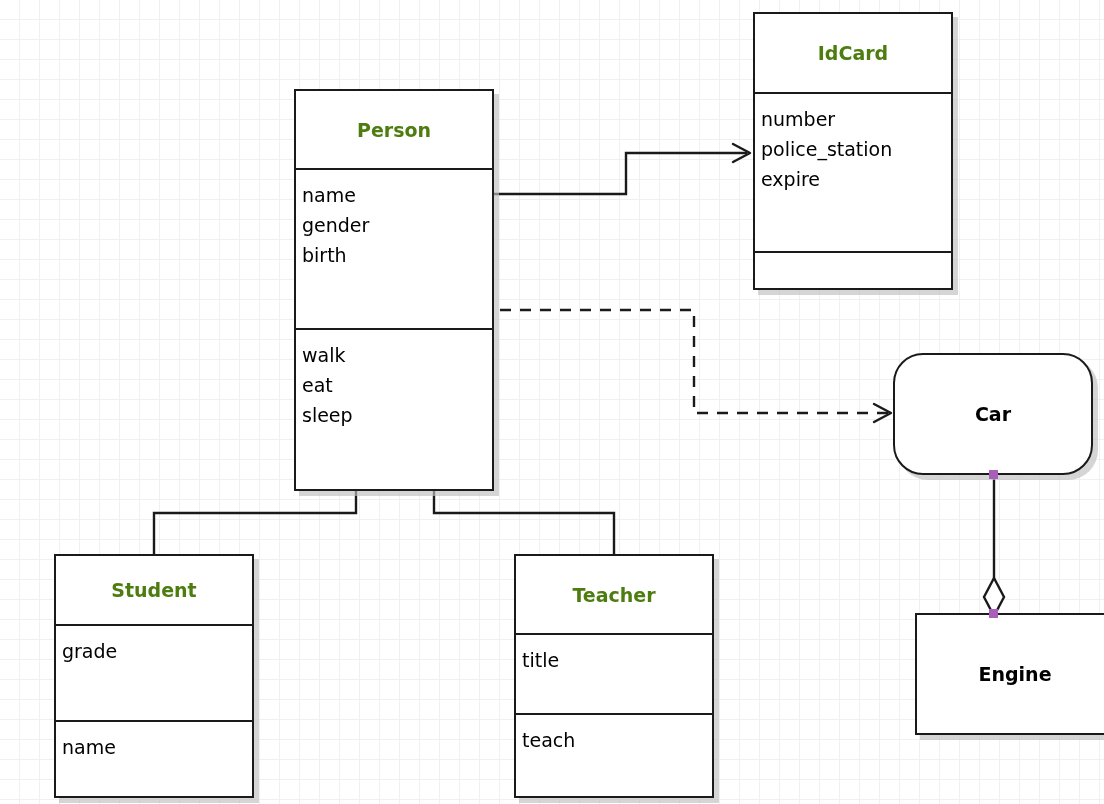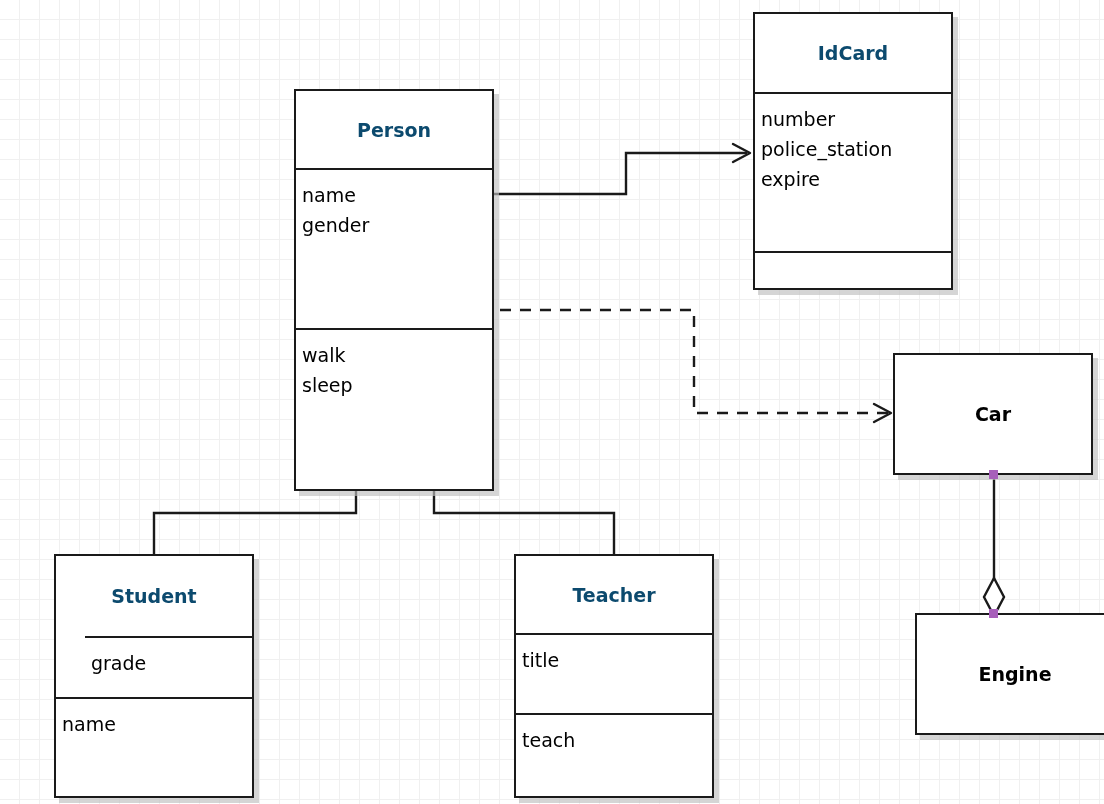--- a/index.html
+++ b/index.html
@@ -37,21 +37,21 @@
     background: #ffffff;
     border: 2px solid #1a1a1a;
     box-shadow: 5px 5px 0 0 rgba(190,190,190,0.65);
     overflow: hidden;
   }
   .uml-title {
     box-sizing: border-box;
     text-align: center;
     font-weight: bold;
     font-size: 19px;
-    color: #0c4a6e;
+    color: #4d7c0f;
     display: flex;
     align-items: center;
     justify-content: center;
   }
   .uml-section {
     box-sizing: border-box;
     border-top: 2px solid #1a1a1a;
     padding: 10px 0 8px 6px;
     font-size: 19px;
     color: #000000;
@@ -109,58 +109,60 @@
       <path d="M 994 475 L 994 583" fill="none" stroke="#1a1a1a" stroke-width="2.4"></path>
       <polygon points="994,578 1004,597 994,616 984,597" fill="#ffffff" stroke="#1a1a1a" stroke-width="2.4" stroke-linejoin="miter"></polygon>
     </g>
   </svg>
 
   <div class="uml-class" style="left:294px; top:54px; width:200px; height:402px;margin-top:35px;">
     <div class="uml-title" style="height:77px;">Person</div>
     <div class="uml-section" style="height:160px;">
       <div class="member">name</div>
       <div class="member">gender</div>
+      <div class="member">birth</div>
     </div>
     <div class="uml-section" style="height:163px;">
       <div class="member">walk</div>
+      <div class="member">eat</div>
       <div class="member">sleep</div>
     </div>
   </div>
 
   <div class="uml-class" style="left:753px; top:12px; width:200px; height:278px;">
     <div class="uml-title" style="height:78px;">IdCard</div>
     <div class="uml-section" style="height:159px;">
       <div class="member">number</div>
       <div class="member">police_station</div>
       <div class="member">expire</div>
     </div>
     <div class="uml-section empty" style="height:37px;"></div>
   </div>
 
   <div class="uml-class" style="left:54px; top:554px; width:200px; height:244px;">
-    <div class="uml-title" style="height:80px;">Student</div>
-    <div class="uml-section" style="height:61px;margin-left:29px;">
+    <div class="uml-title" style="height:68px;">Student</div>
+    <div class="uml-section" style="height:96px;">
       <div class="member">grade</div>
     </div>
     <div class="uml-section" style="height:85px;">
       <div class="member">name</div>
     </div>
   </div>
 
   <div class="uml-class" style="left:514px; top:554px; width:200px; height:244px;">
     <div class="uml-title" style="height:77px;">Teacher</div>
     <div class="uml-section" style="height:80px;">
       <div class="member">title</div>
     </div>
     <div class="uml-section" style="height:105px;">
       <div class="member">teach</div>
     </div>
   </div>
 
-  <div class="uml-class" style="left:893px; top:353px; width:200px; height:122px;">
+  <div class="uml-class" style="left:893px; top:353px; width:200px; height:122px;border-radius:30px;">
     <div class="single-title">Car</div>
   </div>
 
   <div class="uml-class" style="left:915px; top:613px; width:200px; height:122px;">
     <div class="single-title">Engine</div>
   </div>
 
   <div class="handle" style="left:989px; top:470px;"></div>
   <div class="handle" style="left:989px; top:609px;"></div>
 

